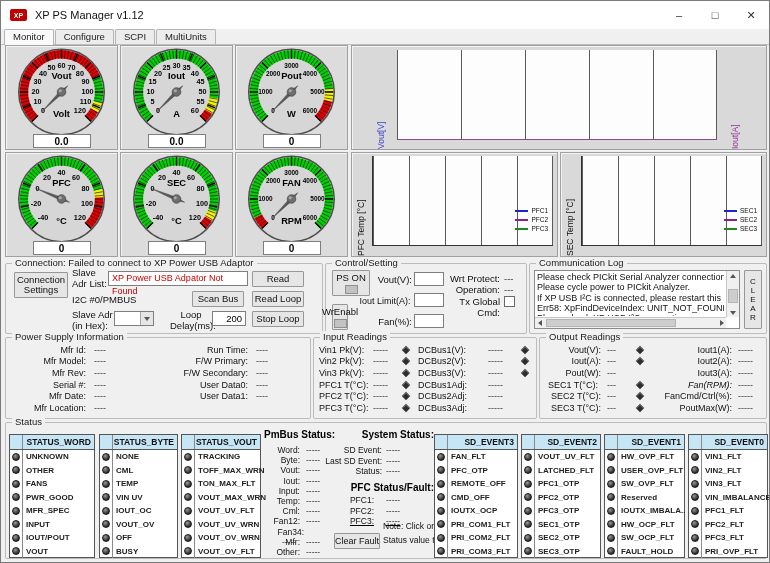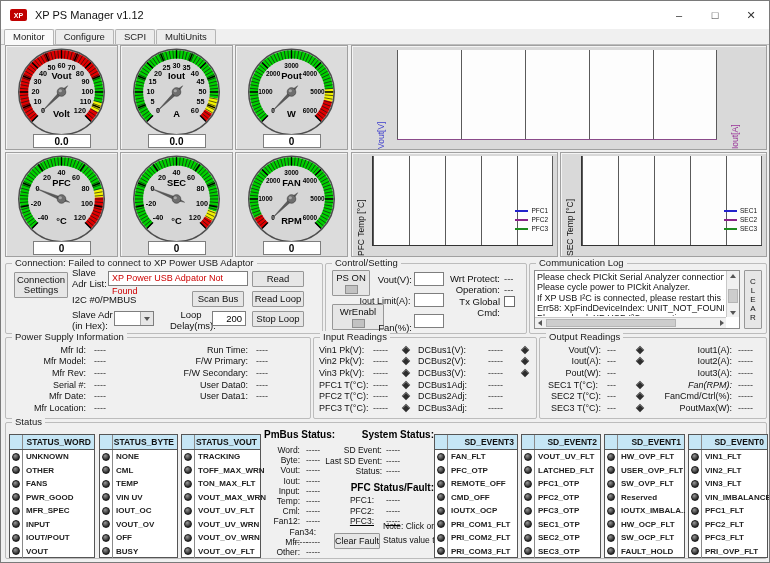--- a/index.html
+++ b/index.html
@@ -711,29 +711,29 @@
     <div class="textbox" style="left:206px;top:47px;width:34px;height:15px;text-align:right;">200</div>
     <div class="btn" style="left:246px;top:47px;width:52px;height:16px;">Stop Loop</div>
   </div>
 
   <div class="gb" style="left:324px;top:262px;width:202px;height:71px;">
     <span class="gbt">Control/Setting</span>
     <div class="btn stack" style="left:6px;top:6px;width:38px;height:26px;">
       <span>PS ON</span>
       <span class="btn-led"></span>
     </div>
-    <div class="btn stack" style="left:6px;top:40px;width:52px;height:26px;">
+    <div class="btn stack" style="left:6px;top:40px;width:16px;height:26px;">
       <span>WrEnabl</span>
       <span class="btn-led"></span>
     </div>
     <div class="lbl" style="left:46px;top:11px;width:40px;text-align:right;">Vout(V):</div>
     <div class="textbox" style="left:88px;top:8px;width:30px;height:14px;"></div>
     <div class="lbl" style="left:32px;top:32px;width:54px;text-align:center;font-size:9px;">Iout Limit(A):</div>
     <div class="textbox" style="left:88px;top:29px;width:30px;height:14px;"></div>
-    <div class="lbl" style="left:46px;top:59px;width:40px;text-align:right;">Fan(%):</div>
+    <div class="lbl" style="left:46px;top:53px;width:40px;text-align:right;">Fan(%):</div>
     <div class="textbox" style="left:88px;top:50px;width:30px;height:14px;"></div>
     <div class="lbl" style="left:122px;top:10px;width:52px;text-align:right;">Wrt Protect:</div>
     <div class="lbl" style="left:178px;top:10px;color:#333;">---</div>
     <div class="lbl" style="left:122px;top:21px;width:52px;text-align:right;">Operation:</div>
     <div class="lbl" style="left:178px;top:21px;color:#333;">---</div>
     <div class="lbl" style="left:110px;top:33px;width:64px;text-align:right;">Tx Global Cmd:</div>
     <div class="checkbox" style="left:178px;top:32px;"></div>
   </div>
 
   <div class="gb" style="left:528px;top:262px;width:238px;height:71px;">
@@ -986,21 +986,21 @@
           <span class="midval" style="margin-left: 6px;">-----</span>
         </div>
         <div class="midrow" style="left: 0px; top: 81.2px;">
           <span class="midlab" style="width: 36px;">Cml:</span>
           <span class="midval" style="margin-left: 6px;">-----</span>
         </div>
         <div class="midrow" style="left: 0px; top: 91.4px;">
           <span class="midlab" style="width: 36px;">Fan12:</span>
           <span class="midval" style="margin-left: 6px;">-----</span>
         </div>
-        <div class="midrow" style="left: 16px; top: 101.6px; flex-direction: column;">
+        <div class="midrow" style="left: 4px; top: 101.6px; flex-direction: column;">
           <span class="midlab" style="width: 36px;">Fan34:</span>
           <span class="midval" style="margin-left: 6px;">-----</span>
         </div>
         <div class="midrow" style="left: 0px; top: 111.8px;">
           <span class="midlab" style="width: 36px;">Mfr:</span>
           <span class="midval" style="margin-left: 6px;">-----</span>
         </div>
         <div class="midrow" style="left: 0px; top: 122px;">
           <span class="midlab" style="width: 36px;">Other:</span>
           <span class="midval" style="margin-left: 6px;">-----</span>

